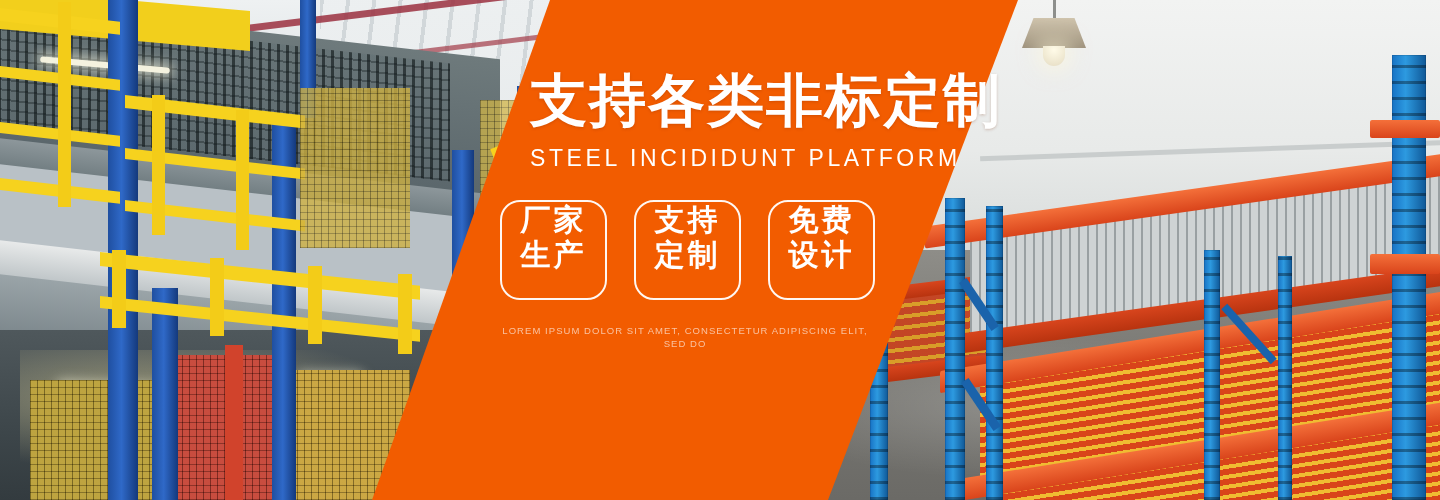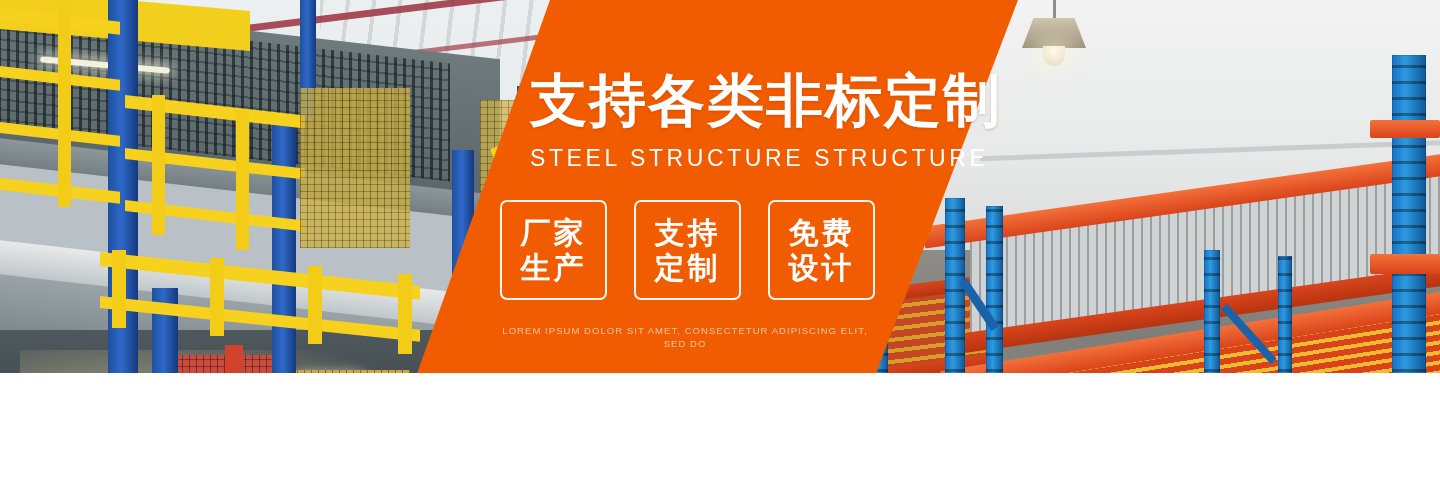--- a/index.html
+++ b/index.html
@@ -1,20 +1,20 @@
 <!DOCTYPE html>
 <html><head>
 <meta charset="utf-8">
 <style>
   html,body{margin:0;padding:0;background:#fff;}
   body{font-family:"Liberation Sans","DejaVu Sans",sans-serif;}
 
   #banner{
     position:relative;
-    width:1440px;height:373px;
+    width:1440px;height:500px;
     overflow:hidden;
     background:#737373;
   }
 
   
   .photo{position:absolute;top:0;height:500px;overflow:hidden;}
   #photo-left{left:0;width:600px;background:#b9c1c6;}
   #photo-right{right:0;width:640px;background:#cfd2d3;}
 
   .ph-layer{position:absolute;}
@@ -102,22 +102,22 @@
   }
   #headline-en{
     position:absolute;left:530px;top:145px;width:470px;
     color:#fff;font-size:23px;letter-spacing:3.6px;white-space:nowrap;
   }
 
   #badges{position:absolute;left:500px;top:200px;display:flex;gap:27px;}
   .badge{
     width:107px;height:100px;
     border:2px solid rgba(255,255,255,.95);
-    border-radius:7px;
-    display:flex;flex-direction:column;align-items:center;justify-content:center;
+    border-radius:20px;
+    display:flex;flex-direction:column;align-items:center;
     color:#fff;font-size:30px;font-weight:bold;line-height:1.18;letter-spacing:3px;
     box-sizing:border-box;
   }
   .badge span{display:block;}
 
   #lorem{
     position:absolute;left:500px;top:310px;width:370px;
     text-align:center;color:rgba(255,255,255,.62);
     font-size:9.5px;letter-spacing:1.05px;line-height:12.5px;margin-top:15px;
   }
@@ -232,21 +232,21 @@
     <div class="obeam" style="left:570px;top:120px;width:70px;height:18px;"></div>
     <div class="obeam" style="left:570px;top:254px;width:70px;height:20px;"></div>
   </div>
 
   <div id="orange-panel"></div>
 
   <div id="content">
 
     <div id="headline-cn">支持各类非标定制</div>
 
-    <div id="headline-en">STEEL STRUCTURE STRUCTURE</div>
+    <div id="headline-en">STEEL INCIDIDUNT PLATFORM</div>
 
     <div id="badges">
       <div class="badge">
         <span>厂家</span>
         <span>生产</span>
       </div>
       <div class="badge">
         <span>支持</span>
         <span>定制</span>
       </div>

